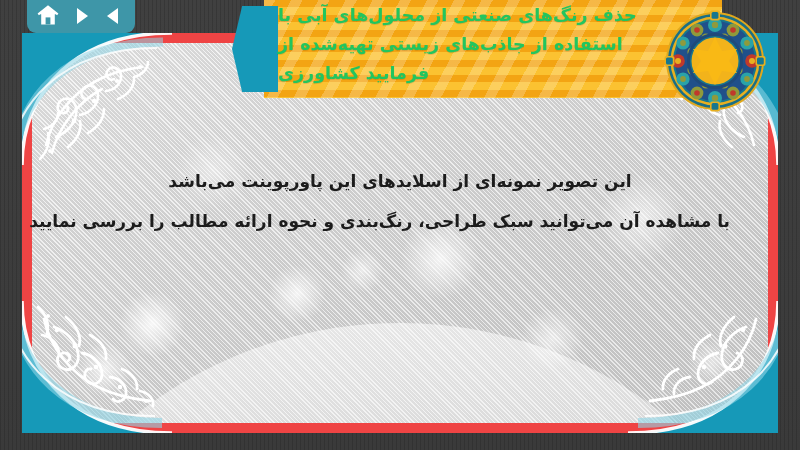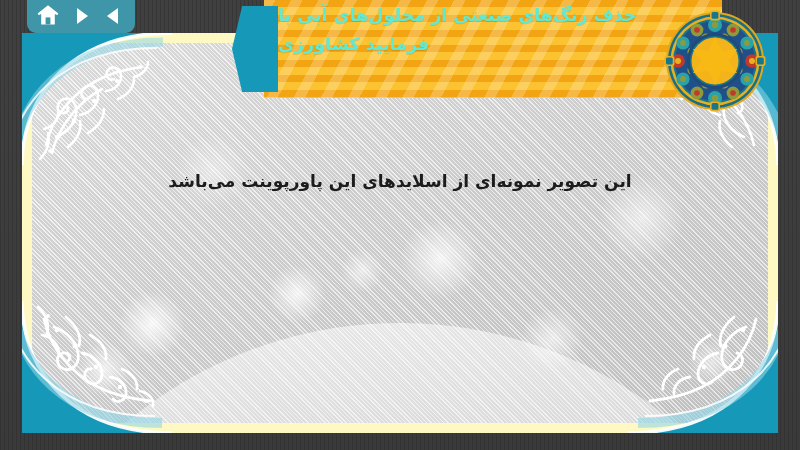--- a/index.html
+++ b/index.html
@@ -53,21 +53,21 @@
   }
   .navbtn svg { display: block; }
 
   
   .slide {
     position: absolute;
     left: 22px;
     top: 33px;
     width: 756px;
     height: 400px;
-    background: #fef9c3;
+    background: #ef4444;
     box-sizing: border-box;
     overflow: hidden;
   }
   
   .panel {
     position: absolute;
     left: 10px;
     top: 10px;
     right: 10px;
     bottom: 10px;
@@ -137,21 +137,21 @@
   .titleband .ttext {
     position: absolute;
     left: 46px; top: 0px;
     right: 8px;
     height: 100%;
     display: flex;
     flex-direction: column;
     align-items: flex-end;
     justify-content: flex-start;
     padding-top: 1px;
-    color: #5eead4;
+    color: #22c55e;
     font-size: 17.5px;
     line-height: 29px;
     font-weight: 700;
     text-align: right;
     direction: rtl;
     box-sizing: border-box;
     text-shadow: 0 1px 0 rgba(0,0,0,0.10);
   }
 
   
@@ -315,28 +315,30 @@
             <circle cx="53" cy="87" r="2.5"></circle>
             <circle cx="74" cy="66" r="2.3"></circle>
             <circle cx="35" cy="103" r="2.2"></circle>
           </g>
         </g>
       </svg>
     </div>
 
     <div class="body">
       <div class="ln">این تصویر نمونه‌ای از اسلایدهای این پاورپوینت می‌باشد</div>
+      <div class="ln">با مشاهده آن می‌توانید سبک طراحی، رنگ‌بندی و نحوه ارائه مطالب را بررسی نمایید</div>
     </div>
   </div>
 
   <div class="titleband">
     <div class="goldfix"></div>
     <div class="pennant"></div>
     <div class="ttext">
       <div>حذف رنگ‌های صنعتی از محلول‌های آبی با</div>
+      <div>استفاده از جاذب‌های زیستی تهیه‌شده از</div>
       <div>فرمایید کشاورزی</div>
     </div>
   </div>
 
   <div class="medallion">
     <svg width="104" height="104" viewBox="0 0 104 104" aria-hidden="true">
       <defs>
         <clipPath id="ring">
           <path d="M52 6 A46 46 0 1 1 51.9 6 Z M52 24 A28 28 0 1 0 52.1 24 Z"></path>
         </clipPath>

